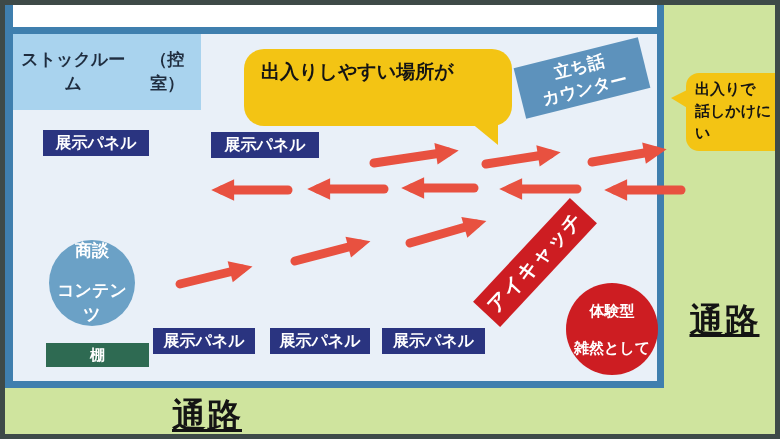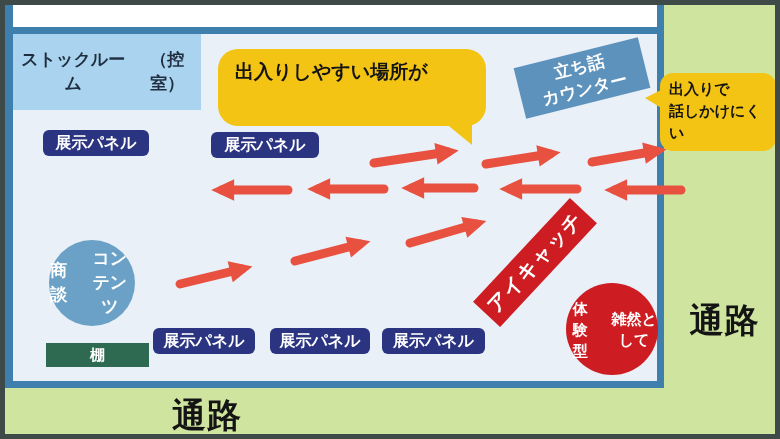--- a/index.html
+++ b/index.html
@@ -16,51 +16,51 @@
   .booth{position:absolute;left:0;top:0;width:659px;height:383px;box-sizing:border-box;
          border-left:8px solid var(--blue);border-right:7px solid var(--blue);
          border-bottom:7px solid var(--blue);background:var(--booth);}
   .booth-top-strip{height:22px;background:var(--white);border-bottom:7px solid var(--blue);}
   
   .abs{position:absolute;box-sizing:border-box;}
   .stockroom{left:8px;top:29px;width:188px;height:76px;background:var(--stockroom);
              display:flex;align-items:center;justify-content:center;
              color:var(--stockink);font-weight:bold;font-size:17px;line-height:24px;text-align:center;}
   .panel{background:var(--navy);color:#fff;font-weight:bold;font-size:16px;
-         display:flex;align-items:center;justify-content:center;height:26px;border-radius:6px;}
+         display:flex;align-items:center;justify-content:center;height:26px;}
   .p-t1{left:38px;top:125px;width:106px;}
   .p-t2{left:206px;top:127px;width:108px;}
   .p-b1{left:148px;top:323px;width:102px;}
   .p-b2{left:265px;top:323px;width:100px;}
   .p-b3{left:377px;top:323px;width:103px;}
-  .bubble{background:var(--yellow);color:var(--ink);font-weight:bold;z-index:7;}
+  .bubble{background:var(--yellow);color:var(--ink);font-weight:bold;z-index:7;margin-left:26px;}
   .bubble1{left:213px;top:44px;width:268px;height:77px;border-radius:20px;
            font-size:19px;line-height:32px;padding:7px 0 0 17px;}
   .bubble1 .tail{position:absolute;right:14px;bottom:-19px;width:0;height:0;
                  border-top:23px solid var(--yellow);border-left:28px solid transparent;}
   .bubble2{left:655px;top:68px;width:116px;height:78px;border-radius:13px;
            font-size:15px;line-height:22px;padding:5px 0 0 9px;}
   .bubble2 .tail{position:absolute;left:-15px;top:16px;width:0;height:0;
                  border-top:9px solid transparent;border-bottom:11px solid transparent;
                  border-right:18px solid var(--yellow);}
   .counter{left:513px;top:47px;width:128px;height:52px;background:var(--steel);
            transform:rotate(-14deg);color:#fff;font-weight:bold;font-size:17px;line-height:23px;
            display:flex;flex-direction:column;align-items:center;justify-content:center;text-align:center;}
   .circle{border-radius:50%;color:#fff;font-weight:bold;text-align:center;
-          display:flex;flex-direction:row;align-items:center;justify-content:center;gap:16px;}
+          display:flex;flex-direction:column;align-items:center;justify-content:center;gap:16px;}
   .meeting{left:44px;top:235px;width:86px;height:86px;background:var(--circleblue);
            font-size:17px;line-height:24px;}
   .experience{left:561px;top:278px;width:92px;height:92px;background:var(--red);
               font-size:15px;line-height:21px;}
   .shelf{left:41px;top:338px;width:103px;height:24px;background:var(--shelf);color:#fff;
          font-weight:bold;font-size:15px;display:flex;align-items:center;justify-content:center;}
   .eyecatch{left:459px;top:239px;width:142px;height:37px;background:var(--red);
             transform:rotate(-47deg);color:#fff;font-weight:bold;font-size:20px;letter-spacing:1px;
             display:flex;align-items:center;justify-content:center;z-index:4;}
-  .aisle{color:var(--ink);font-weight:bold;font-size:34px;letter-spacing:1px;z-index:2;}
+  .aisle{color:var(--ink);font-weight:bold;font-size:34px;letter-spacing:1px;z-index:2;text-decoration:underline;}
   .aisle-right{left:664px;top:293px;width:111px;text-align:center;}
   .aisle-bottom{left:167px;top:388px;}
   
   #arrow-layer{position:absolute;left:0;top:0;width:770px;height:429px;z-index:5;pointer-events:none;}
   #arrow-layer .arrow{stroke:var(--arrow);stroke-width:9;stroke-linecap:round;}
   #ah path{fill:var(--arrow);}
 </style>
 </head>
 <body>
 

